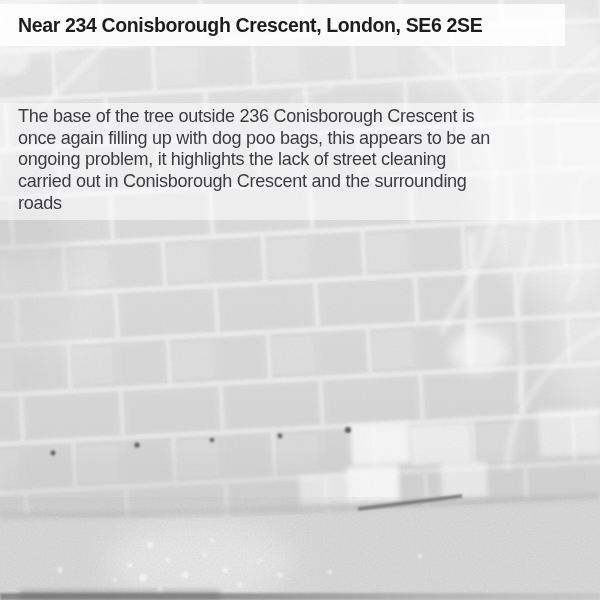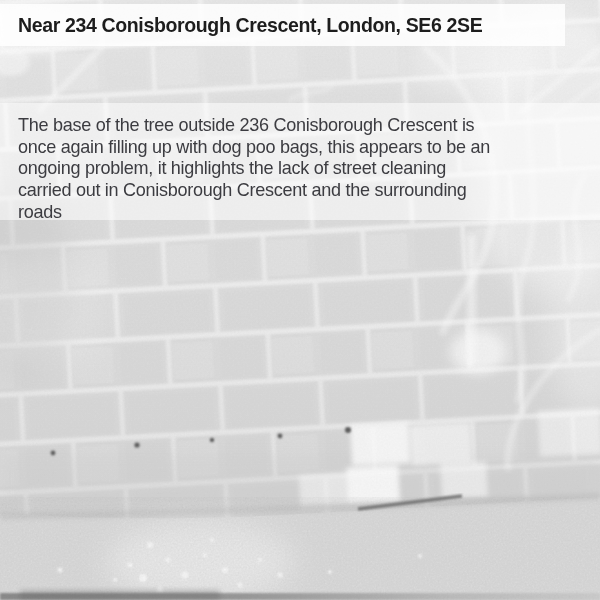--- a/index.html
+++ b/index.html
@@ -15,21 +15,21 @@
     display:flex;align-items:center;
   }
   .location-banner .txt{
     display:inline-block;margin-left:18px;
     font-size:21px;font-weight:bold;color:#1d1d1d;letter-spacing:-0.4px;
     transform:scaleX(0.93);transform-origin:left center;white-space:nowrap;
   }
   .desc-overlay{
     position:absolute;left:0;top:103px;width:600px;height:117px;
     background:rgba(255,255,255,0.55);
-    padding-top:11px;box-sizing:border-box;
+    padding-top:2px;box-sizing:border-box;
   }
   .desc-line{
     margin-left:18px;
     font-size:19px;line-height:21.7px;color:#3c3c41;letter-spacing:-0.3px;
     transform:scaleX(0.95);transform-origin:left center;white-space:nowrap;
   }
 </style>
 </head>
 <body>
 

